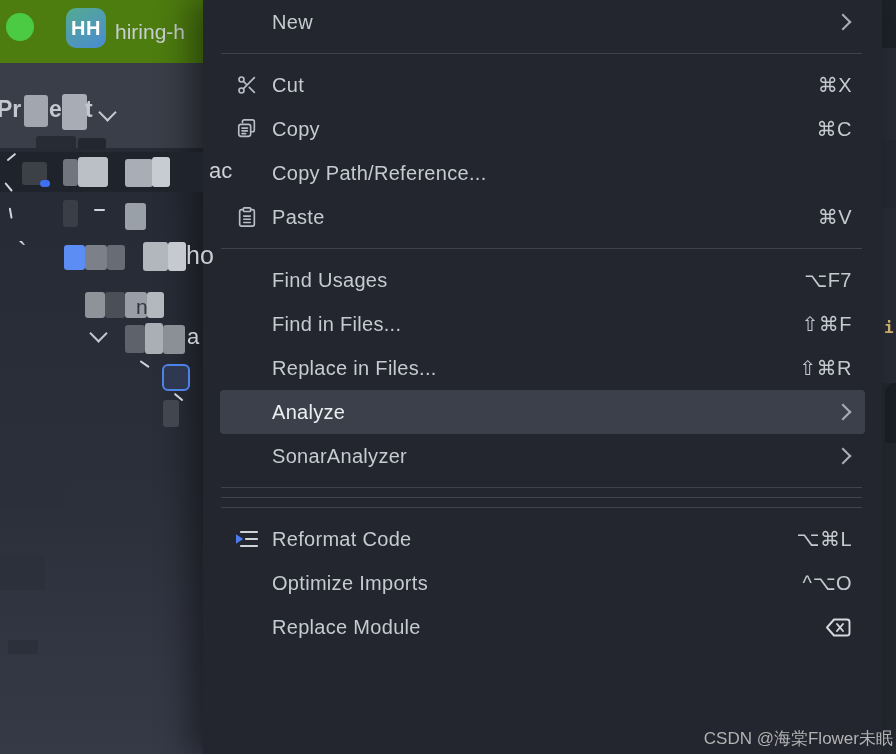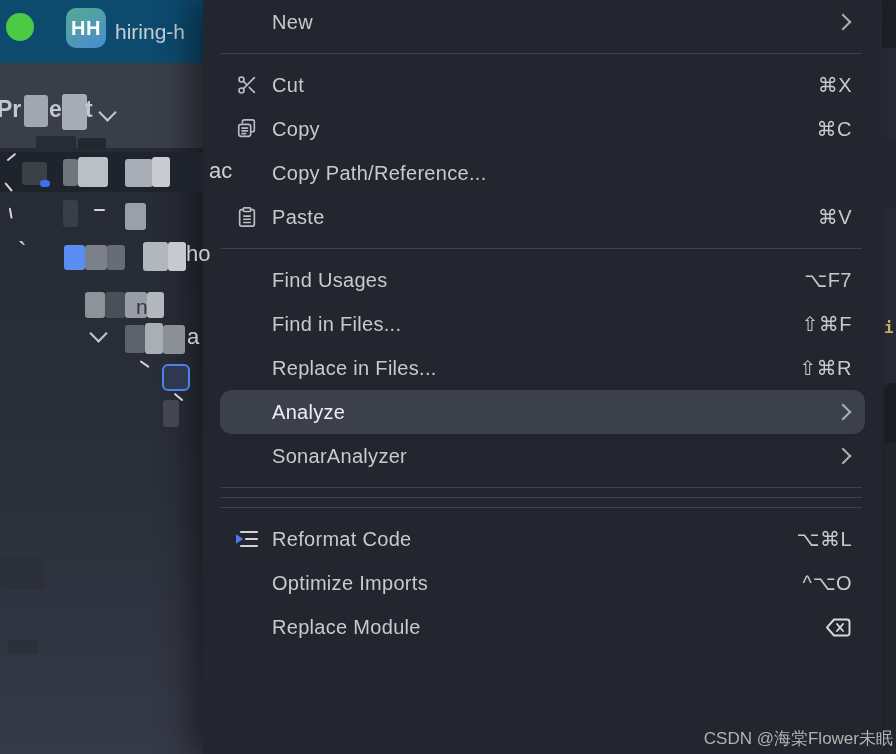--- a/index.html
+++ b/index.html
@@ -1,20 +1,20 @@
 <!DOCTYPE html>
 <html><head>
 <meta charset="utf-8">
 <style>
   html,body{margin:0;padding:0;background:#14161c;}
   .stage{position:relative;width:896px;height:754px;overflow:hidden;
          font-family:"Liberation Sans","DejaVu Sans",sans-serif;
          background:#23262e;}
   
-  .titlebar{position:absolute;left:0;top:0;width:203px;height:63px;background:#0c4a6e;}
+  .titlebar{position:absolute;left:0;top:0;width:203px;height:63px;background:#4d7c0f;}
   .traffic-dot{position:absolute;left:6px;top:13px;width:28px;height:28px;border-radius:50%;background:#4bcb43;}
   .proj-badge{position:absolute;left:66px;top:8px;width:40px;height:40px;border-radius:10px;
               background:linear-gradient(150deg,#54ab90 0%,#4a8bd2 100%);
               color:#fff;font-weight:bold;font-size:20px;display:flex;align-items:center;justify-content:center;letter-spacing:.5px;}
   .proj-title{position:absolute;left:115px;top:0;height:79px;line-height:63px;font-size:21px;color:#c9ced4;white-space:nowrap;}
   .panel-header{position:absolute;left:0;top:63px;width:203px;height:85px;background:#3a3e48;}
   .tree{position:absolute;left:0;top:148px;width:203px;height:606px;
         background:linear-gradient(180deg,#262a34 0%,#2b2f3a 55%,#363a47 100%);}
   .ov{position:absolute;}
   .ov-text{white-space:nowrap;line-height:1;}
@@ -23,21 +23,21 @@
   
   .strip{position:absolute;left:882px;top:0;width:14px;height:754px;background:#23272f;}
   .strip .band{position:absolute;left:0;width:14px;}
   .code-frag{position:absolute;left:2px;font-family:"DejaVu Sans Mono","Liberation Mono",monospace;font-size:16px;font-weight:bold;}
   .round-panel{position:absolute;left:3px;width:11px;border-radius:10px 0 0 0;}
   
   .menu{position:absolute;left:203px;top:-2px;width:679px;height:760px;background:#23262e;
         padding-top:2px;box-sizing:border-box;box-shadow:-12px 0 32px rgba(0,0,0,.45);}
   .mi{position:relative;height:44px;display:flex;align-items:center;
       padding-left:69px;padding-right:30px;font-size:20px;color:#c6cad1;letter-spacing:.3px;cursor:default;}
-  .mi.hl{background:#3b404b;border-radius:12px;margin:0 17px;padding-left:52px;padding-right:13px;color:#eceef1;}
+  .mi.hl{background:#3b404b;border-radius:4px;margin:0 17px;padding-left:52px;padding-right:13px;color:#eceef1;}
   .mi-icon{position:absolute;left:30px;top:50%;transform:translateY(-50%);width:28px;display:flex;justify-content:center;}
   .mi-label{white-space:nowrap;}
   .mi-short{margin-left:auto;font-size:20px;color:#c5c9d0;white-space:nowrap;letter-spacing:.5px;display:flex;align-items:center;}
   .mi-chev{margin-left:auto;width:10px;height:10px;border-right:2.3px solid #a9aeb5;border-bottom:2.3px solid #a9aeb5;transform:rotate(-45deg);margin-right:3px;}
   .msep{height:1px;background:#3e424b;margin:9px 20px 9px 18px;}
   
   .watermark{position:absolute;right:3px;bottom:4px;font-size:17px;color:#b2b2b2;z-index:60;white-space:nowrap;}
 </style>
 </head>
 <body>
@@ -179,21 +179,21 @@
     <div class="ov mark" style="left: 5px; top: 212px; transform: rotate(80deg);"></div>
     <div class="ov" style="left: 63px; top: 200px; width: 15px; height: 27px; background: rgb(58, 62, 71); border-radius: 3px;"></div>
     <div class="ov" style="left: 125px; top: 203px; width: 21px; height: 27px; background: rgb(154, 160, 168); border-radius: 3px;"></div>
     <div class="ov mark" style="left: 94px; top: 209px; transform: rotate(0deg);"></div>
     <span class="ov ov-text" style="left: 18px; top: 238px; font-size: 26px; color: rgb(208, 212, 218);">`</span>
     <div class="ov" style="left: 64px; top: 245px; width: 21px; height: 25px; background: rgb(91, 141, 245); border-radius: 3px;"></div>
     <div class="ov" style="left: 85px; top: 245px; width: 22px; height: 25px; background: rgb(124, 129, 137); border-radius: 3px;"></div>
     <div class="ov" style="left: 107px; top: 245px; width: 18px; height: 25px; background: rgb(104, 109, 117); border-radius: 3px;"></div>
     <div class="ov" style="left: 143px; top: 242px; width: 25px; height: 29px; background: rgb(178, 183, 190); border-radius: 3px;"></div>
     <div class="ov" style="left: 168px; top: 242px; width: 18px; height: 29px; background: rgb(198, 202, 208); border-radius: 3px;"></div>
-    <span class="ov ov-text" style="left: 186px; top: 243px; font-size: 22px; color: rgb(201, 205, 211);">ho</span>
+    <span class="ov ov-text" style="left: 186px; top: 243px; font-size: 25px; color: rgb(201, 205, 211);">ho</span>
     <div class="ov" style="left: 85px; top: 292px; width: 20px; height: 26px; background: rgb(142, 147, 154); border-radius: 3px;"></div>
     <div class="ov" style="left: 105px; top: 292px; width: 20px; height: 26px; background: rgb(75, 79, 88); border-radius: 3px;"></div>
     <div class="ov" style="left: 125px; top: 292px; width: 22px; height: 26px; background: rgb(153, 158, 166); border-radius: 3px;"></div>
     <span class="ov ov-text" style="left: 136px; top: 296px; font-size: 21px; color: rgb(51, 54, 62);">n</span>
     <div class="ov" style="left: 147px; top: 292px; width: 17px; height: 26px; background: rgb(179, 184, 191); border-radius: 3px;"></div>
     <span class="ov" style="left: 92px; top: 327px;">
       <span class="chev-down"></span>
     </span>
     <div class="ov" style="left: 125px; top: 325px; width: 20px; height: 28px; background: rgb(93, 98, 107); border-radius: 3px;"></div>
     <div class="ov" style="left: 145px; top: 323px; width: 18px; height: 31px; background: rgb(170, 175, 182); border-radius: 3px;"></div>

